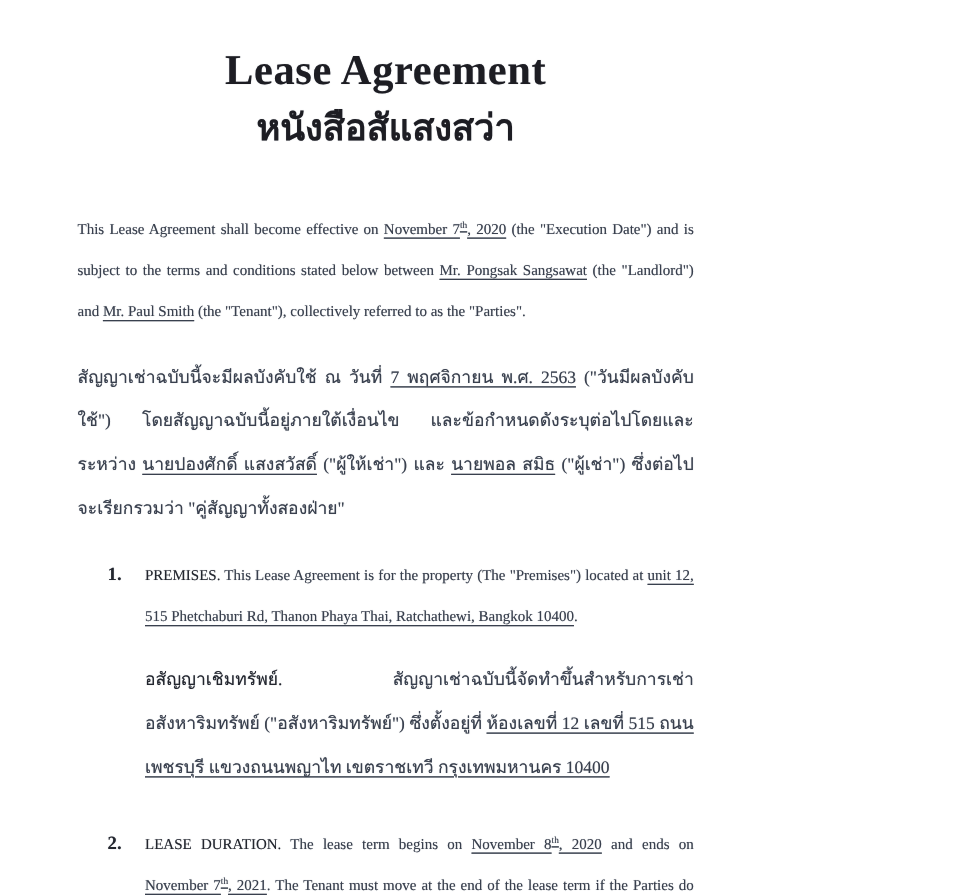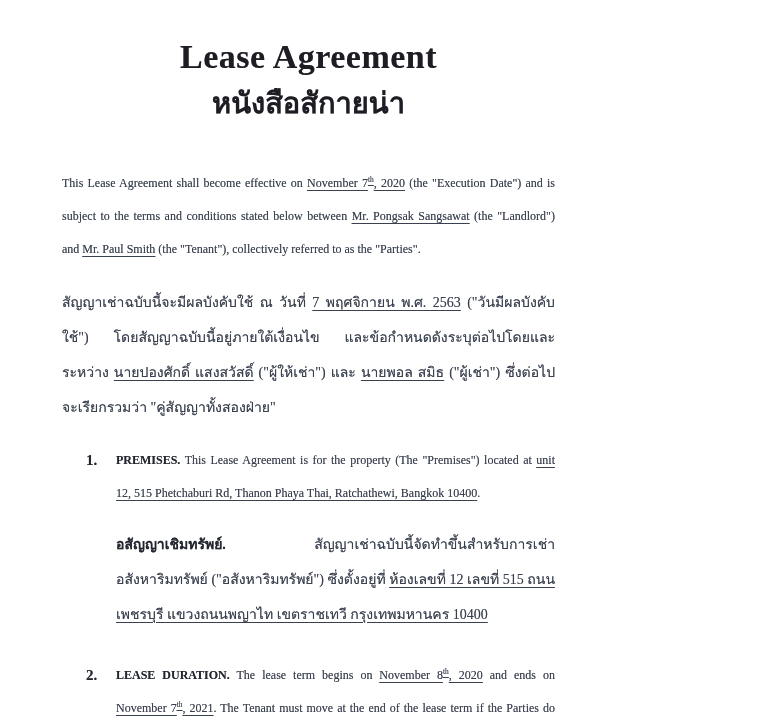--- a/index.html
+++ b/index.html
@@ -59,31 +59,31 @@
     padding-left: 24px;
     flex-basis: 54px;
     font-size: 15px;
     font-weight: bold;
     color: #23262e;
     line-height: 33px;
   }
   .section-body { flex: 1; }
   .section-body .para.en { margin-bottom: 17px; }
   .u { text-decoration: underline; text-underline-offset: 3px; }
-  .b { font-weight: bold; color: #23262e; margin-top: 28px; }
+  .b { font-weight: normal; color: #23262e; margin-top: 28px; }
   sup { font-size: 0.62em; line-height: 0; }
 </style>
 </head>
 <body>
 
 <div class="page">
 
   <h1 class="title-en">Lease Agreement</h1>
 
-  <h2 class="title-th">หนังสือสักายน่า</h2>
+  <h2 class="title-th">หนังสือสัแสงสว่า</h2>
 
   <p class="para en intro"><span>This Lease Agreement shall become effective on </span><span class="u">November 7</span><sup class="u">th</sup><span class="u">, 2020</span><span> (the "Execution Date") and is subject to the terms and conditions stated below between </span><span class="u">Mr. Pongsak Sangsawat</span><span> (the "Landlord") and </span><span class="u">Mr. Paul Smith</span><span> (the "Tenant"), collectively referred to as the "Parties".</span></p>
 
   <p class="para th intro"><span>สัญญาเช่าฉบับนี้จะมีผลบังคับใช้ ณ วันที่ </span><span class="u">7 พฤศจิกายน พ.ศ. 2563</span><span> ("วันมีผลบังคับใช้") โดยสัญญาฉบับนี้อยู่ภายใต้เงื่อนไข และข้อกำหนดดังระบุต่อไปโดยและระหว่าง </span><span class="u">นายปองศักดิ์ แสงสวัสดิ์</span><span> ("ผู้ให้เช่า") และ </span><span class="u">นายพอล สมิธ</span><span> ("ผู้เช่า") ซึ่งต่อไปจะเรียกรวมว่า "คู่สัญญาทั้งสองฝ่าย"</span></p>
 
   <ol class="sections">
 
     <li class="section-row">
       <span class="num">1.</span>
       <div class="section-body">

